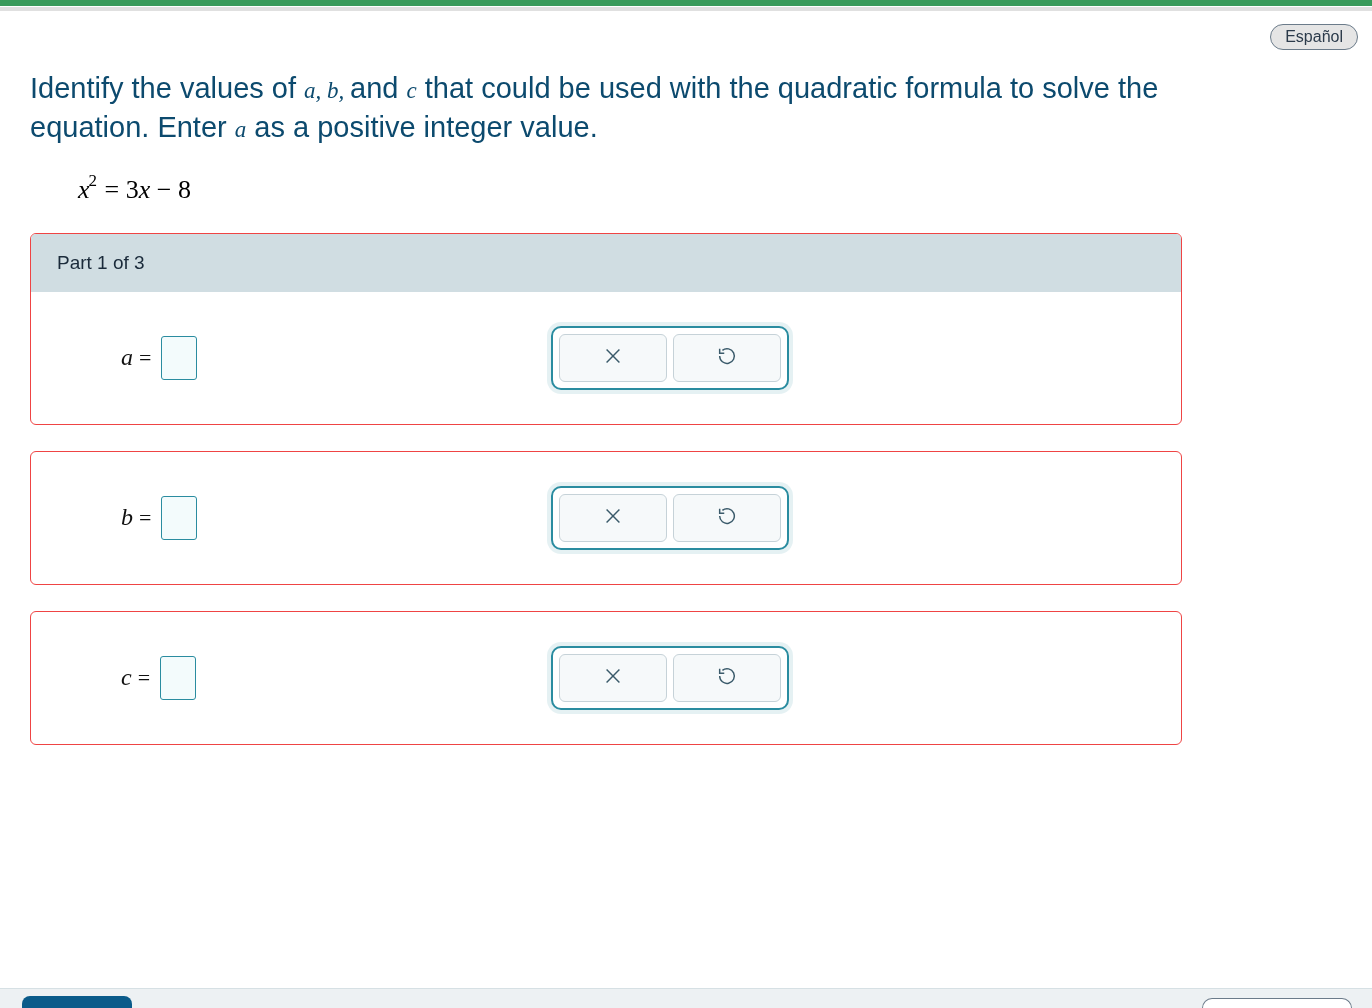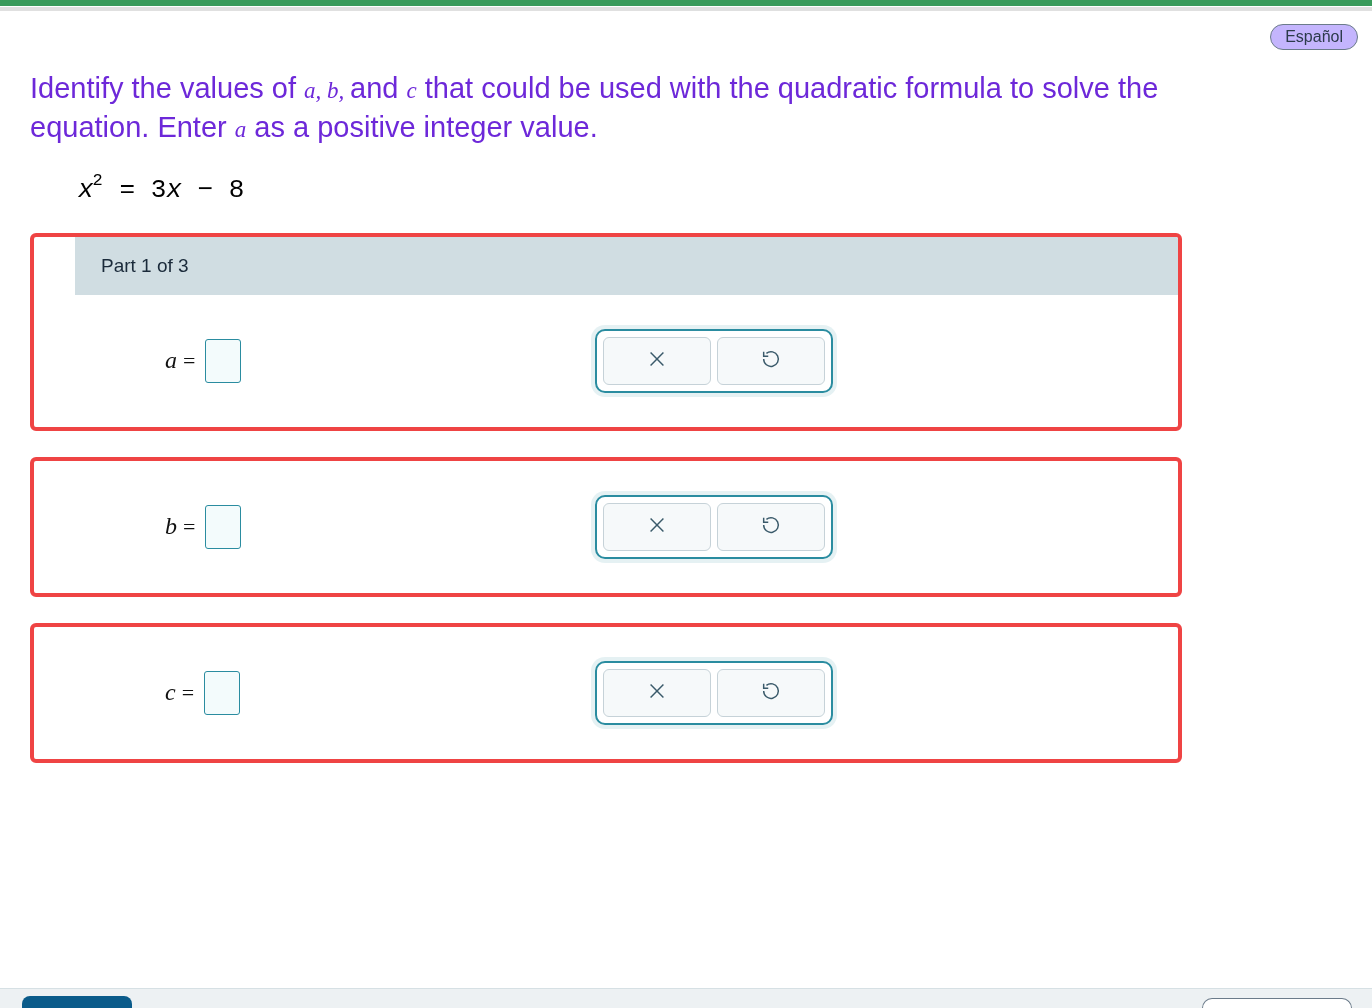--- a/index.html
+++ b/index.html
@@ -3,35 +3,35 @@
   <meta charset="utf-8">
   <style>
     * { box-sizing: border-box; margin: 0; padding: 0; }
     html, body { width: 1372px; height: 1008px; font-family: Verdana, Geneva, sans-serif; background: #fff; overflow: hidden; }
     .topbar { width: 100%; height: 6px; background: #3a9b5c; }
     .topbar2 { width: 100%; height: 4px; background: #e0e0e0; margin-top: 1px; }
     .language-pill {
       position: absolute; top: 24px; right: 14px;
       border: 1.5px solid #6b7b8a; border-radius: 16px;
       padding: 3px 14px; font-size: 16px; color: #2b3a4a;
-      background: #c4b5fd; cursor: pointer;
+      background: #e5e5e5; cursor: pointer;
     }
     .content { padding: 58px 30px 0 30px; }
-    .prompt { font-size: 29px; color: #6d28d9; line-height: 1.35; max-width: 1160px; }
+    .prompt { font-size: 29px; color: #0c4a6e; line-height: 1.35; max-width: 1160px; }
     .prompt .mi { font-family: 'Times New Roman', Times, serif; font-style: italic; font-size: 23px; }
     .equation {
-      font-family: Liberation Mono, monospace; font-style: italic;
+      font-family: Liberation Serif, serif; font-style: italic;
       font-size: 26px; color: #000; margin: 26px 0 28px 48px;
       white-space: nowrap;
     }
     .equation .sup { font-size: 17px; vertical-align: super; position: relative; top: -2px; left: -1px; }
     .equation .roman { font-style: normal; }
     .part-card {
-      width: 1152px; border: 4px solid #ef4444; border-radius: 6px;
-      background: #fff; margin-bottom: 26px; overflow: hidden; padding-left: 41px;
+      width: 1152px; border: 1px solid #ef4444; border-radius: 6px;
+      background: #fff; margin-bottom: 26px; overflow: hidden;
     }
     .part-header {
       background: #d0dde2; padding: 18px 26px; font-size: 19px; color: #1a2a3a;
     }
     .part-body { display: flex; align-items: center; padding: 34px 0 34px 90px; }
     .var-row { display: flex; align-items: center; width: 430px; }
     .var-label { font-family: 'Times New Roman', Times, serif; font-style: italic; font-size: 24px; color: #111; margin-right: 6px; }
     .equals { font-family: 'Times New Roman', Times, serif; font-size: 22px; color: #111; margin-right: 10px; font-style: normal; }
     .answer-box {
       width: 36px; height: 44px; border: 1.5px solid #2a8ca0; border-radius: 3px;

